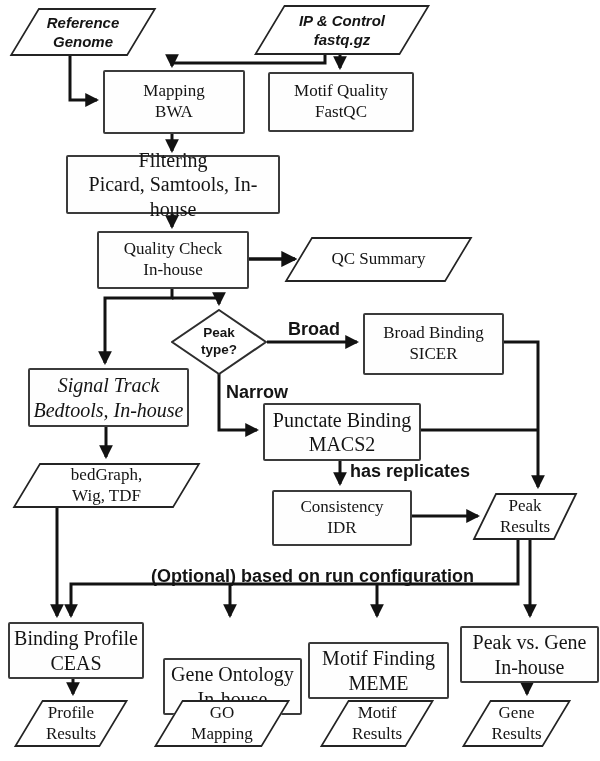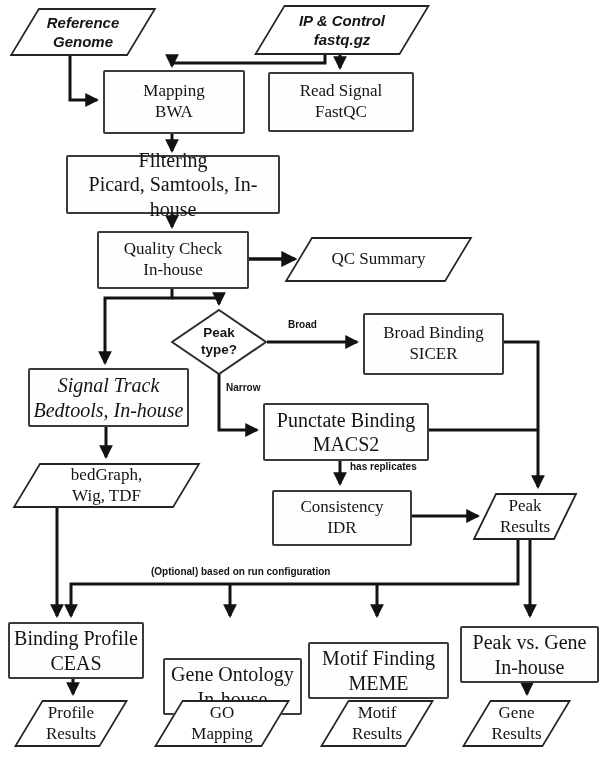--- a/index.html
+++ b/index.html
@@ -10,21 +10,21 @@
   .rbox{border:2px solid #3b3b3b;border-radius:2px;background:#fefefe;}
   .lbl{position:absolute;inset:0;display:flex;align-items:center;justify-content:center;
        text-align:center;white-space:pre-line;font-size:17px;line-height:1.22;color:#141414;}
   .small .lbl{font-size:20px;}
   .pgram .pg-bg{position:absolute;top:0;bottom:0;left:16px;right:16px;background:#fff;
        border:2px solid #242424;transform:skewX(-31deg);}
   .sans .lbl{font-family:"Liberation Sans",sans-serif;font-weight:600;font-size:15px;line-height:1.3;font-style:italic;}
   .diamond svg{position:absolute;inset:0;}
   .diamond .lbl{font-family:"Liberation Sans",sans-serif;font-weight:600;font-size:13.5px;line-height:1.25;}
   .elabel{position:absolute;z-index:3;font-family:"Liberation Sans",sans-serif;font-weight:700;
-       font-size:10px;color:#141414;white-space:nowrap;}
+       font-size:18px;color:#141414;white-space:nowrap;}
 </style>
 </head>
 <body>
 
 <div class="canvas">
 
   <svg class="wires" width="600" height="761" viewBox="0 0 600 761">
     <defs>
       <marker id="ah" viewBox="0 0 10 10" refX="8.5" refY="5" markerWidth="4.6" markerHeight="4.6" orient="auto">
         <path d="M0,0 L10,5 L0,10 z" fill="#121212"></path>
@@ -69,21 +69,21 @@
     <div class="lbl">IP &amp; Control
 fastq.gz</div>
   </div>
 
   <div class="node rbox" style="left:103px;top:70px;width:138px;height:60px;">
     <div class="lbl">Mapping
 BWA</div>
   </div>
 
   <div class="node rbox" style="left:268px;top:72px;width:142px;height:56px;">
-    <div class="lbl">Read Signal
+    <div class="lbl">Motif Quality
 FastQC</div>
   </div>
 
   <div class="node rbox small" style="left:66px;top:155px;width:210px;height:55px;">
     <div class="lbl">Filtering
 Picard, Samtools, In-house</div>
   </div>
 
   <div class="node rbox" style="left:97px;top:231px;width:148px;height:54px;">
     <div class="lbl">Quality Check
@@ -106,21 +106,21 @@
   <div class="node rbox" style="left:363px;top:313px;width:137px;height:58px;">
     <div class="lbl">Broad Binding
 SICER</div>
   </div>
 
   <div class="node rbox small" style="left:28px;top:368px;width:157px;height:55px;font-style:italic;">
     <div class="lbl">Signal Track
 Bedtools, In-house</div>
   </div>
 
-  <div class="node rbox small" style="left:263px;top:403px;width:154px;height:54px;padding-left:8px;">
+  <div class="node rbox small" style="left:263px;top:403px;width:154px;height:54px;">
     <div class="lbl">Punctate Binding
 MACS2</div>
   </div>
 
   <div class="node pgram" style="left:10px;top:463px;width:193px;height:45px;">
     <div class="pg-bg"></div>
     <div class="lbl">bedGraph,
 Wig, TDF</div>
   </div>
 

